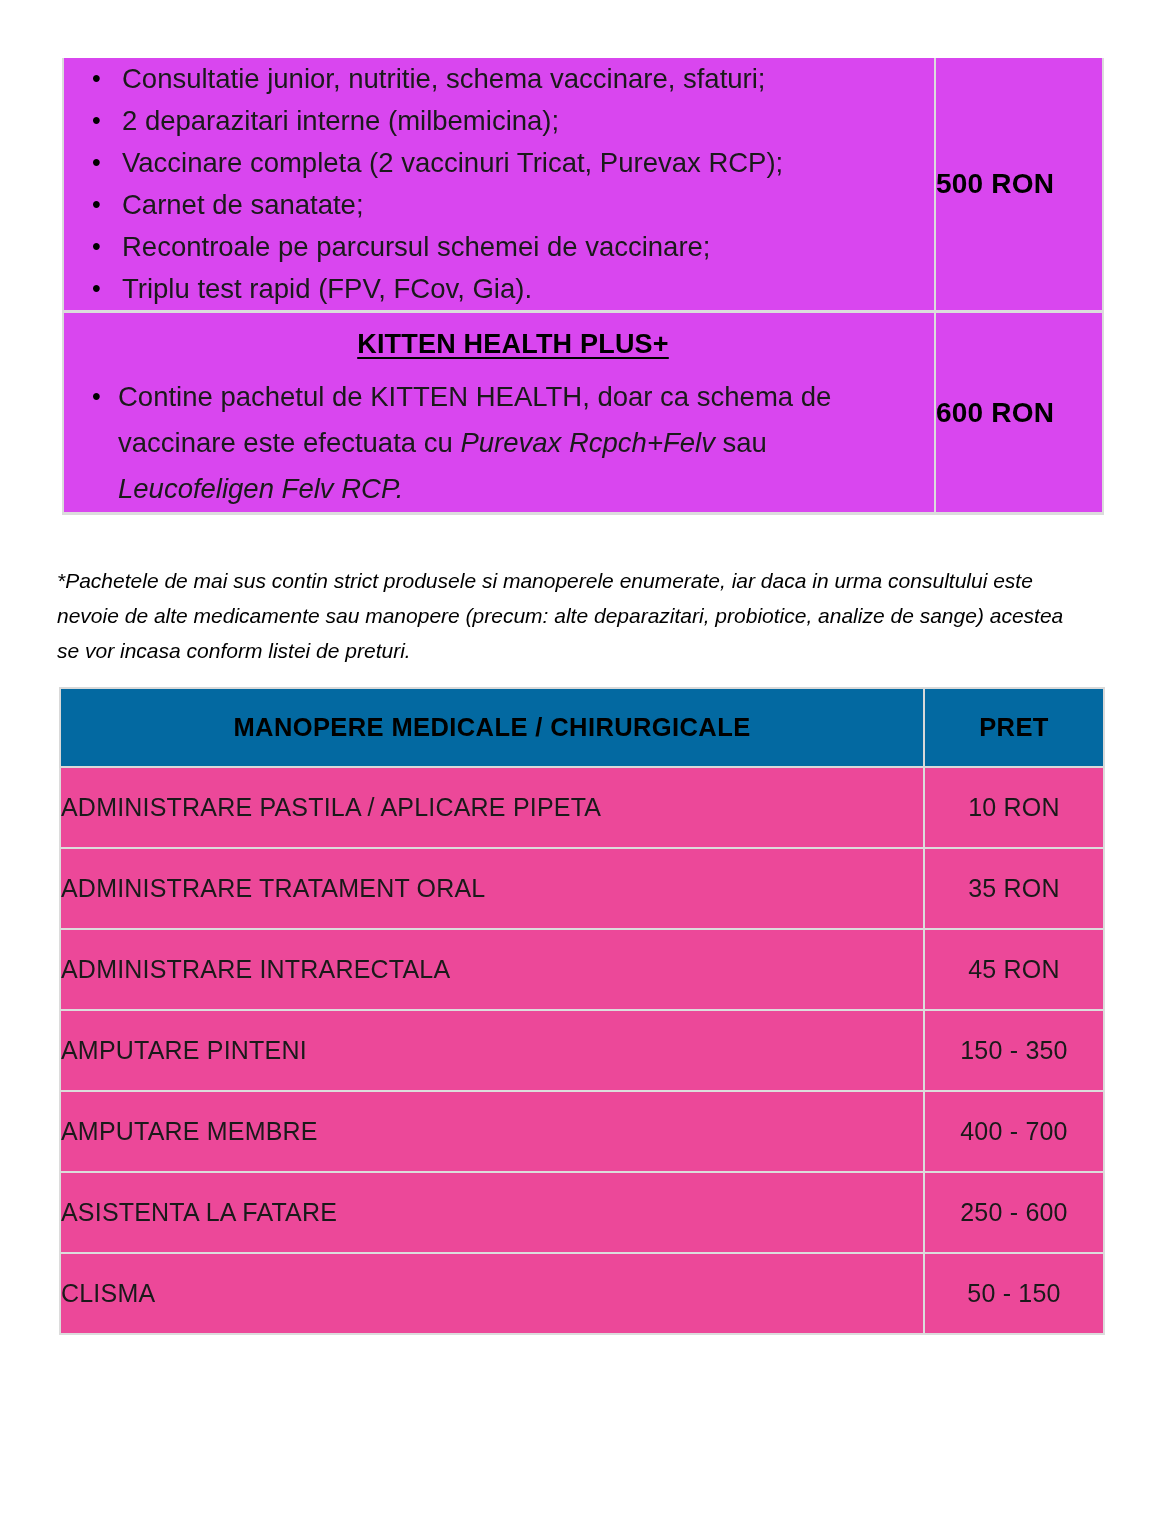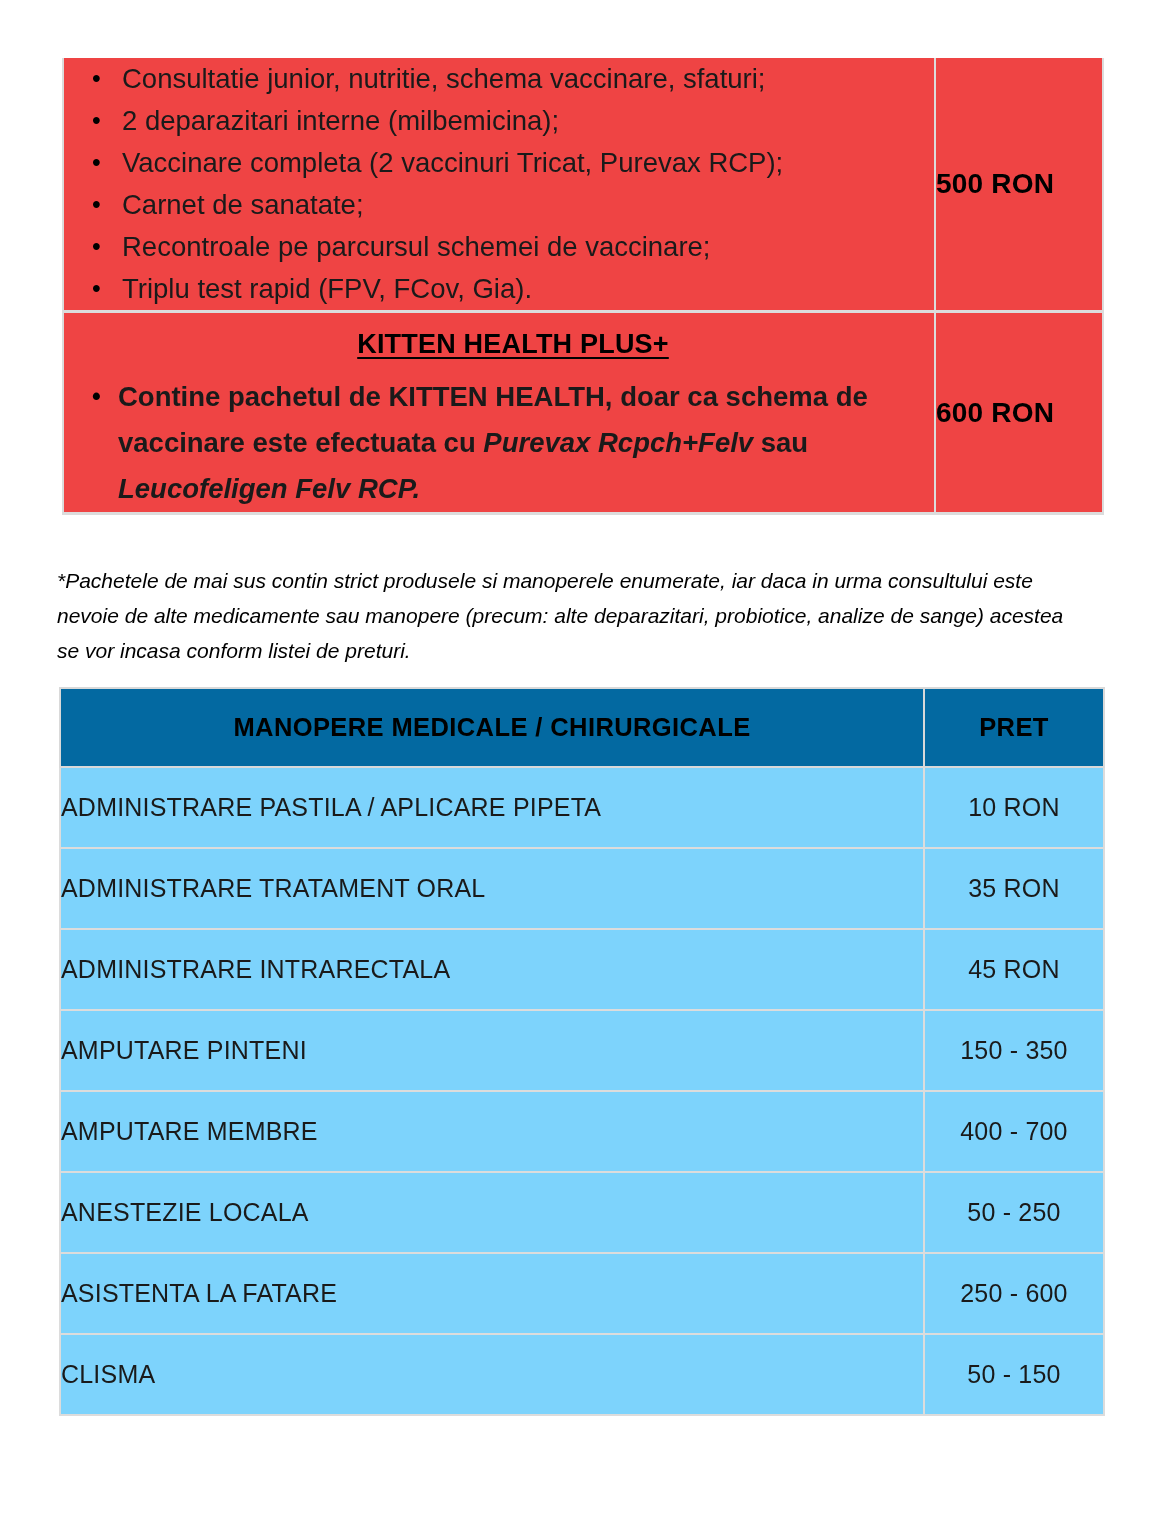--- a/index.html
+++ b/index.html
@@ -31,21 +31,21 @@
     width: 1036px;
     border-collapse: collapse;
     table-layout: fixed;
   }
   .pkg-table td {
     border-left: 2px solid #dcdcdc;
     border-right: 2px solid #dcdcdc;
     border-bottom: 3px solid #dcdcdc;
     vertical-align: middle;
     padding: 0;
-    background: #ef4444;
+    background: #d946ef;
   }
   .pkg-desc-cell {
     width: 870px;
     padding: 14px 16px 18px 16px;
   }
   .pkg-price-cell {
     width: 166px;
     font-weight: bold;
     font-size: 28px;
     letter-spacing: 0.2px;
@@ -88,21 +88,20 @@
     margin: 0;
     padding: 0 0 0 54px;
     list-style: none;
   }
   ul.pkg-list-wrap li {
     position: relative;
     font-size: 27.5px;
     line-height: 46px;
     color: #1a1a1a;
     padding-right: 26px;
-    font-weight: bold;
   }
   ul.pkg-list-wrap li::before {
     content: "\2022";
     position: absolute;
     left: -26px;
     top: -1px;
     font-size: 25px;
     color: #000000;
   }
   .ital { font-style: italic; }
@@ -140,21 +139,21 @@
     font-size: 25.5px;
     font-weight: bold;
     letter-spacing: 0.4px;
     color: #000000;
   }
   .th-name { text-align: center; width: 862px; }
   .th-price { text-align: center; width: 178px; }
 
   .proc-table tbody td {
     height: 79px;
-    background: #7dd3fc;
+    background: #ec4899;
     font-size: 25px;
     color: #1a1a1a;
     letter-spacing: 0.2px;
   }
   .td-name { text-align: left; padding-left: 17px; }
   .td-price { text-align: center; }
 </style>
 </head>
 <body>
 
@@ -212,24 +211,20 @@
       </tr>
       <tr>
         <td class="td-name">AMPUTARE PINTENI</td>
         <td class="td-price">150 - 350</td>
       </tr>
       <tr>
         <td class="td-name">AMPUTARE MEMBRE</td>
         <td class="td-price">400 - 700</td>
       </tr>
       <tr>
-        <td class="td-name">ANESTEZIE LOCALA</td>
-        <td class="td-price">50 - 250</td>
-      </tr>
-      <tr>
         <td class="td-name">ASISTENTA LA FATARE</td>
         <td class="td-price">250 - 600</td>
       </tr>
       <tr>
         <td class="td-name">CLISMA</td>
         <td class="td-price">50 - 150</td>
       </tr>
     </tbody>
   </table>
 

